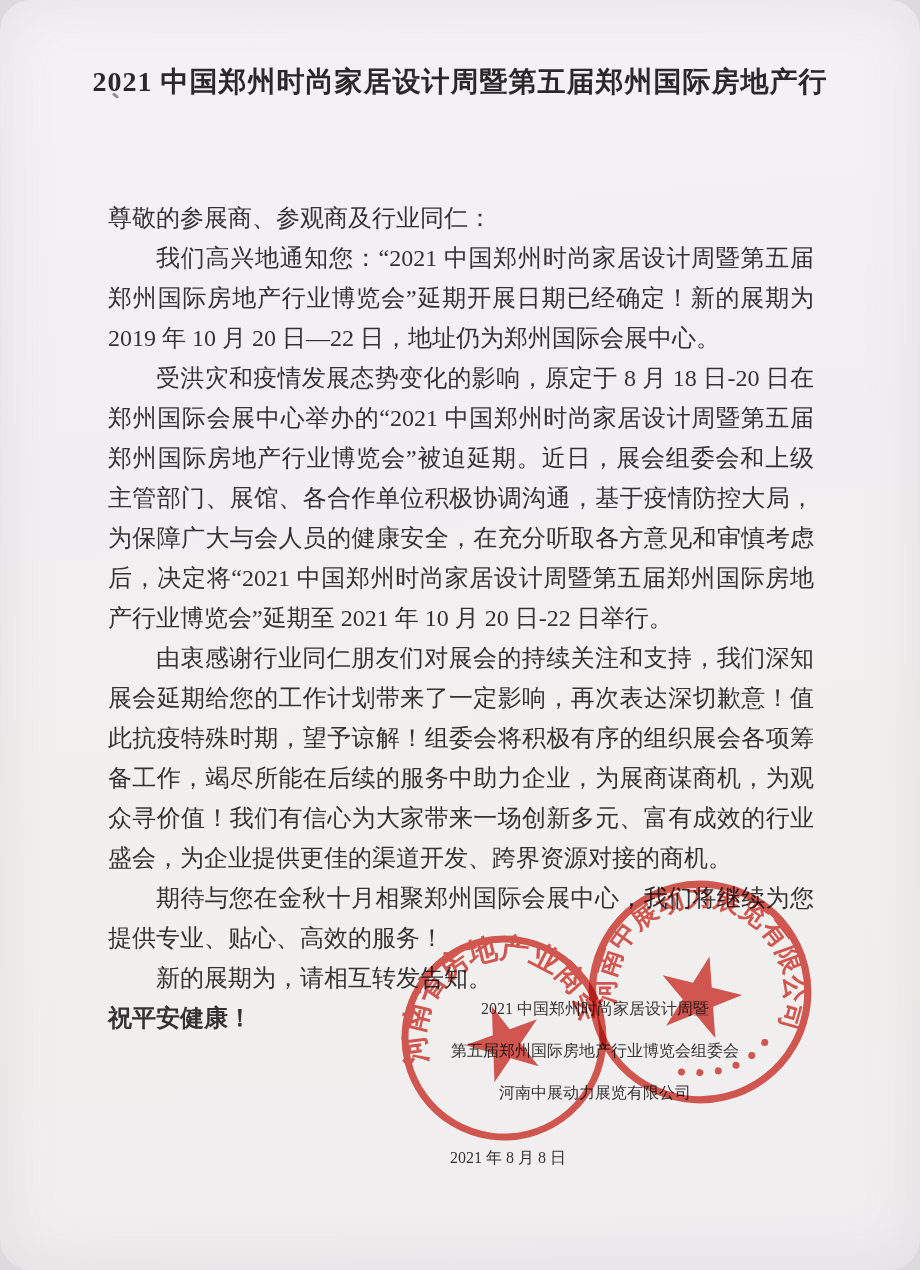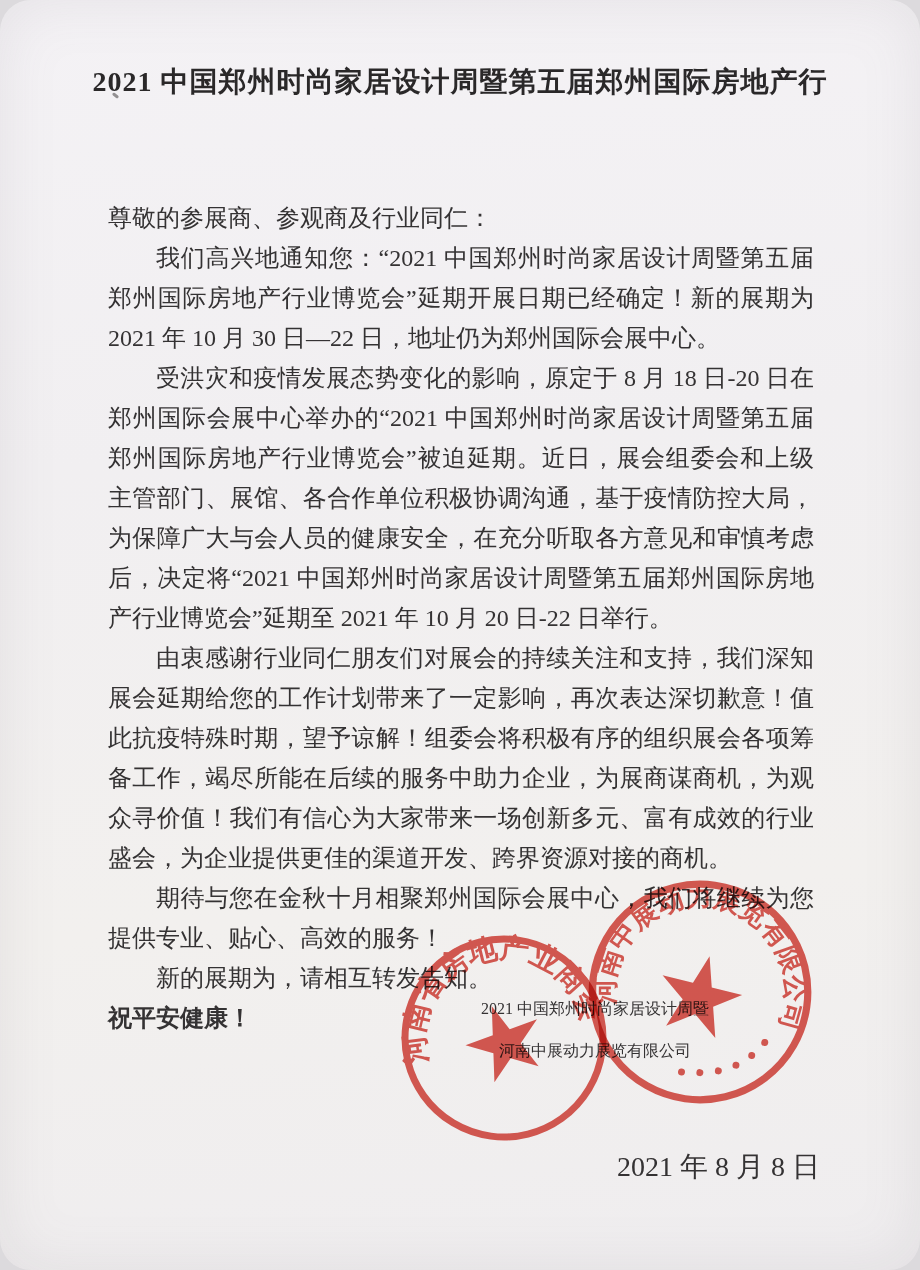--- a/index.html
+++ b/index.html
@@ -60,22 +60,22 @@
     font-size: 16px;
     line-height: 42px;
     color: #343233;
     z-index: 1;
   }
   .date-line {
     position: absolute;
     top: 1148px;
     left: 450px;
     width: 370px;
-    text-align: right;
-    font-size: 28px;
+    text-align: left;
+    font-size: 16px;
     color: #343233;
     z-index: 1;
   }
   .stamp {
     position: absolute;
     mix-blend-mode: multiply;
     opacity: 0.88;
     z-index: 2;
     pointer-events: none;
   }
@@ -92,30 +92,31 @@
 <div class="page">
 
   <div class="scan-speck"></div>
 
   <div class="title-block">
     <div>2021 中国郑州时尚家居设计周暨第五届郑州国际房地产行</div>
   </div>
 
   <div class="body-block">
     <p class="salutation">尊敬的参展商、参观商及行业同仁：</p>
-    <p>我们高兴地通知您：“2021 中国郑州时尚家居设计周暨第五届郑州国际房地产行业博览会”延期开展日期已经确定！新的展期为 2021 年 10 月 30 日—22 日，地址仍为郑州国际会展中心。</p>
+    <p>我们高兴地通知您：“2021 中国郑州时尚家居设计周暨第五届郑州国际房地产行业博览会”延期开展日期已经确定！新的展期为 2019 年 10 月 20 日—22 日，地址仍为郑州国际会展中心。</p>
     <p>受洪灾和疫情发展态势变化的影响，原定于 8 月 18 日-20 日在郑州国际会展中心举办的“2021 中国郑州时尚家居设计周暨第五届郑州国际房地产行业博览会”被迫延期。近日，展会组委会和上级主管部门、展馆、各合作单位积极协调沟通，基于疫情防控大局，为保障广大与会人员的健康安全，在充分听取各方意见和审慎考虑后，决定将“2021 中国郑州时尚家居设计周暨第五届郑州国际房地产行业博览会”延期至 2021 年 10 月 20 日-22 日举行。</p>
     <p>由衷感谢行业同仁朋友们对展会的持续关注和支持，我们深知展会延期给您的工作计划带来了一定影响，再次表达深切歉意！值此抗疫特殊时期，望予谅解！组委会将积极有序的组织展会各项筹备工作，竭尽所能在后续的服务中助力企业，为展商谋商机，为观众寻价值！我们有信心为大家带来一场创新多元、富有成效的行业盛会，为企业提供更佳的渠道开发、跨界资源对接的商机。</p>
     <p>期待与您在金秋十月相聚郑州国际会展中心，我们将继续为您提供专业、贴心、高效的服务！</p>
     <p>新的展期为，请相互转发告知。</p>
     <p class="closing">祝平安健康！</p>
   </div>
 
   <div class="signature-block">
     <div>2021 中国郑州时尚家居设计周暨</div>
+    <div>第五届郑州国际房地产行业博览会组委会</div>
     <div>河南中展动力展览有限公司</div>
   </div>
 
   <div class="date-line">2021 年 8 月 8 日</div>
 
   <svg class="stamp stamp-left" width="212" height="212" viewBox="0 0 212 212">
     <g transform="rotate(-14 106 106)">
       <circle cx="106" cy="106" r="99" fill="none" stroke="#d8453c" stroke-width="7"></circle>
       <polygon fill="#d8453c" transform="translate(106,112) rotate(-6)" points="0,-40 8.98,-12.36 38.04,-12.36 14.53,4.72 23.51,32.36 0,15.28 -23.51,32.36 -14.53,4.72 -38.04,-12.36 -8.98,-12.36"></polygon>
       <path id="arcL" fill="none" d="M 28.7 126.7 A 80 80 0 1 1 183.3 126.7"></path>

